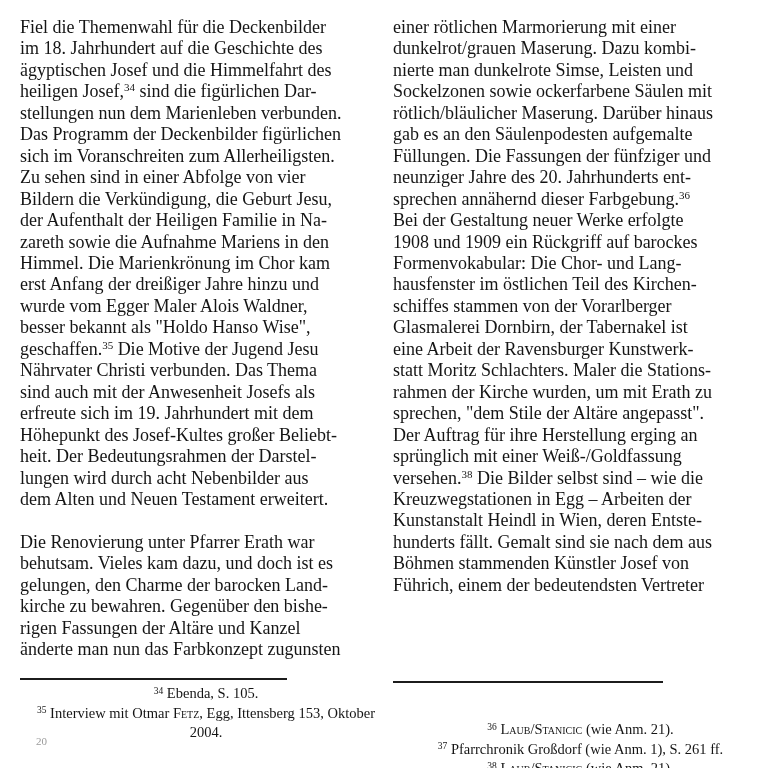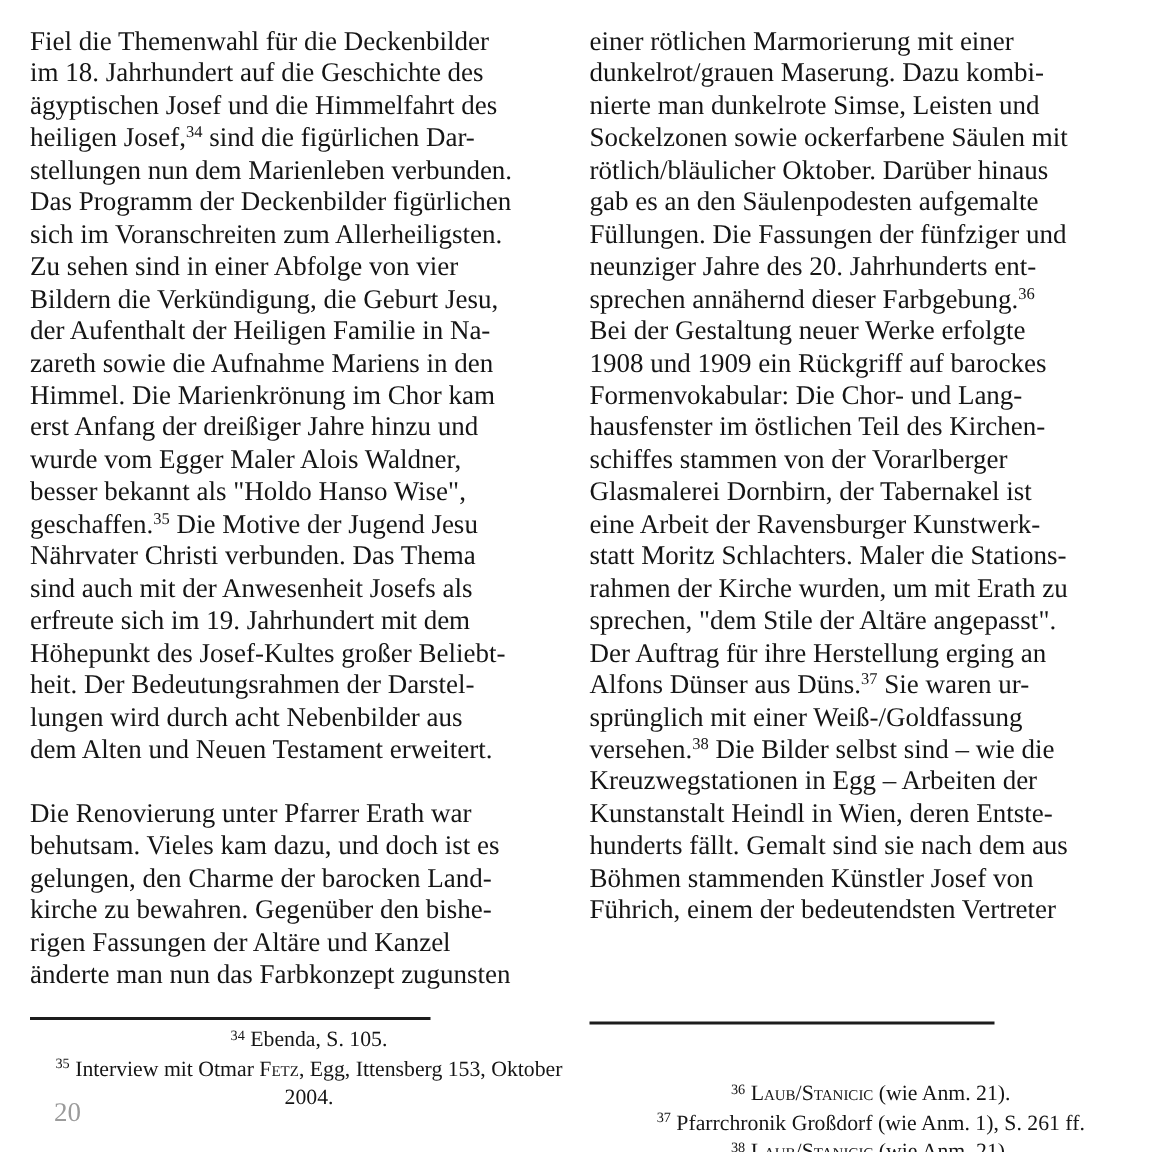--- a/index.html
+++ b/index.html
@@ -49,21 +49,21 @@
     line-height: 19.5px;
     text-align: center;
   }
   .fn-block sup {
     font-size: 9.5px;
     top: -4.5px;
   }
   .page-number {
     position: absolute;
     left: 36px; top: 734px;
-    font-size: 18px;
+    font-size: 11px;
     line-height: 14px;
     color: #9b9b9b;
   }
 </style>
 </head>
 <body>
 
 <div class="page">
   <div class="col" id="col-left">
       <div class="para">
@@ -99,37 +99,36 @@
         <div class="line">rigen Fassungen der Altäre und Kanzel</div>
         <div class="line">änderte man nun das Farbkonzept zugunsten</div>
       </div>
     </div>
   <div class="col" id="col-right">
       <div class="para">
         <div class="line">einer rötlichen Marmorierung mit einer</div>
         <div class="line">dunkelrot/grauen Maserung. Dazu kombi-</div>
         <div class="line">nierte man dunkelrote Simse, Leisten und</div>
         <div class="line">Sockelzonen sowie ockerfarbene Säulen mit</div>
-        <div class="line">rötlich/bläulicher Oktober. Darüber hinaus</div>
+        <div class="line">rötlich/bläulicher Maserung. Darüber hinaus</div>
         <div class="line">gab es an den Säulenpodesten aufgemalte</div>
         <div class="line">Füllungen. Die Fassungen der fünfziger und</div>
         <div class="line">neunziger Jahre des 20. Jahrhunderts ent-</div>
         <div class="line">sprechen annähernd dieser Farbgebung.<sup>36</sup></div>
         <div class="line">Bei der Gestaltung neuer Werke erfolgte</div>
         <div class="line">1908 und 1909 ein Rückgriff auf barockes</div>
         <div class="line">Formenvokabular: Die Chor- und Lang-</div>
         <div class="line">hausfenster im östlichen Teil des Kirchen-</div>
         <div class="line">schiffes stammen von der Vorarlberger</div>
         <div class="line">Glasmalerei Dornbirn, der Tabernakel ist</div>
         <div class="line">eine Arbeit der Ravensburger Kunstwerk-</div>
         <div class="line">statt Moritz Schlachters. Maler die Stations-</div>
         <div class="line">rahmen der Kirche wurden, um mit Erath zu</div>
         <div class="line">sprechen, "dem Stile der Altäre angepasst".</div>
         <div class="line">Der Auftrag für ihre Herstellung erging an</div>
-        <div class="line">Alfons Dünser aus Düns.<sup>37</sup> Sie waren ur-</div>
         <div class="line">sprünglich mit einer Weiß-/Goldfassung</div>
         <div class="line">versehen.<sup>38</sup> Die Bilder selbst sind – wie die</div>
         <div class="line">Kreuzwegstationen in Egg – Arbeiten der</div>
         <div class="line">Kunstanstalt Heindl in Wien, deren Entste-</div>
         <div class="line">hunderts fällt. Gemalt sind sie nach dem aus</div>
         <div class="line">Böhmen stammenden Künstler Josef von</div>
         <div class="line">Führich, einem der bedeutendsten Vertreter</div>
       </div>
     </div>
   <div class="fn-rule" id="rule-left"></div>

